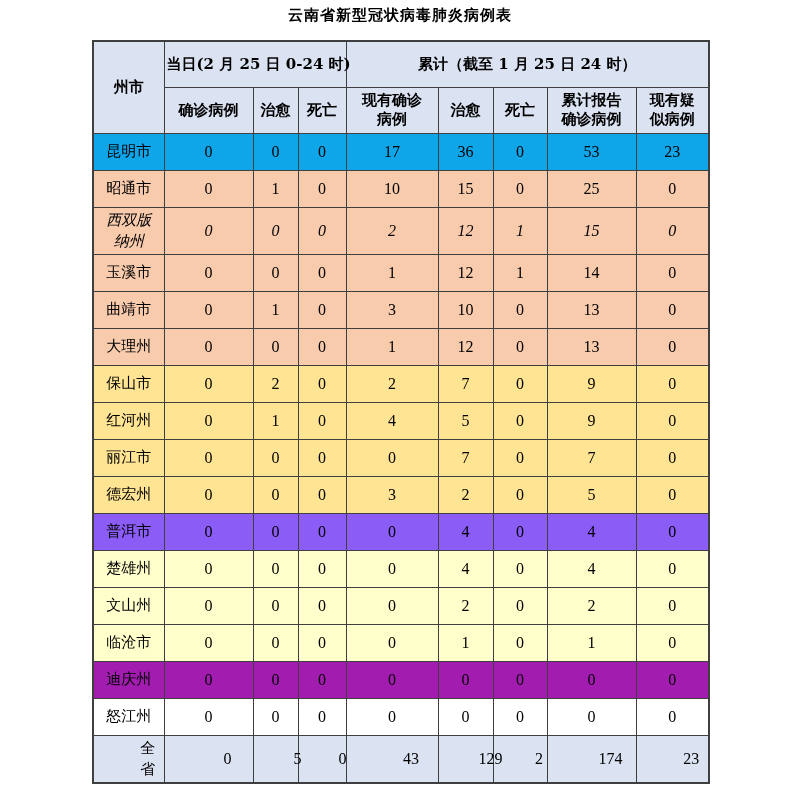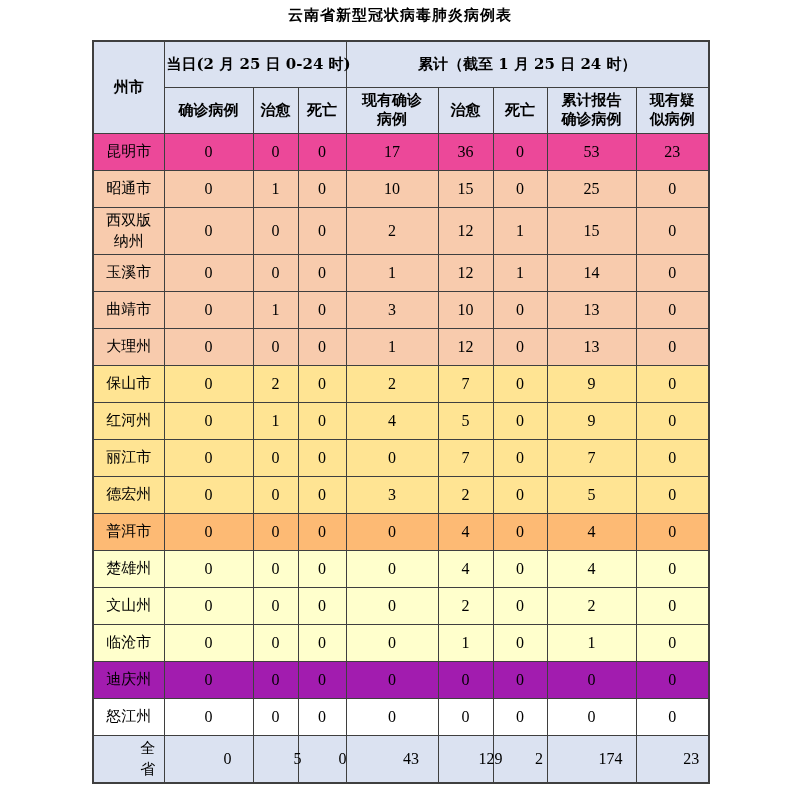--- a/index.html
+++ b/index.html
@@ -87,21 +87,21 @@
 病例</th>
       <th>治愈</th>
       <th>死亡</th>
       <th>累计报告
 确诊病例</th>
       <th>现有疑
 似病例</th>
     </tr>
   </thead>
   <tbody>
-      <tr style="background: #ec4899;">
+      <tr style="background: #0ea5e9;">
         <td class="name-cell">昆明市</td>
         <td class="value-cell">0</td>
         <td class="value-cell">0</td>
         <td class="value-cell">0</td>
         <td class="value-cell">17</td>
         <td class="value-cell">36</td>
         <td class="value-cell">0</td>
         <td class="value-cell">53</td>
         <td class="value-cell">23</td>
       </tr>
@@ -109,21 +109,21 @@
         <td class="name-cell">昭通市</td>
         <td class="value-cell">0</td>
         <td class="value-cell">1</td>
         <td class="value-cell">0</td>
         <td class="value-cell">10</td>
         <td class="value-cell">15</td>
         <td class="value-cell">0</td>
         <td class="value-cell">25</td>
         <td class="value-cell">0</td>
       </tr>
-      <tr style="background: rgb(248, 203, 173);">
+      <tr style="background: rgb(248, 203, 173); font-style: italic;">
         <td class="name-cell">西双版
 纳州</td>
         <td class="value-cell">0</td>
         <td class="value-cell">0</td>
         <td class="value-cell">0</td>
         <td class="value-cell">2</td>
         <td class="value-cell">12</td>
         <td class="value-cell">1</td>
         <td class="value-cell">15</td>
         <td class="value-cell">0</td>
@@ -198,21 +198,21 @@
         <td class="name-cell">德宏州</td>
         <td class="value-cell">0</td>
         <td class="value-cell">0</td>
         <td class="value-cell">0</td>
         <td class="value-cell">3</td>
         <td class="value-cell">2</td>
         <td class="value-cell">0</td>
         <td class="value-cell">5</td>
         <td class="value-cell">0</td>
       </tr>
-      <tr style="background: #fdba74; padding-left: 37px;">
+      <tr style="background: #8b5cf6; padding-left: 37px;">
         <td class="name-cell">普洱市</td>
         <td class="value-cell">0</td>
         <td class="value-cell">0</td>
         <td class="value-cell">0</td>
         <td class="value-cell">0</td>
         <td class="value-cell">4</td>
         <td class="value-cell">0</td>
         <td class="value-cell">4</td>
         <td class="value-cell">0</td>
       </tr>

